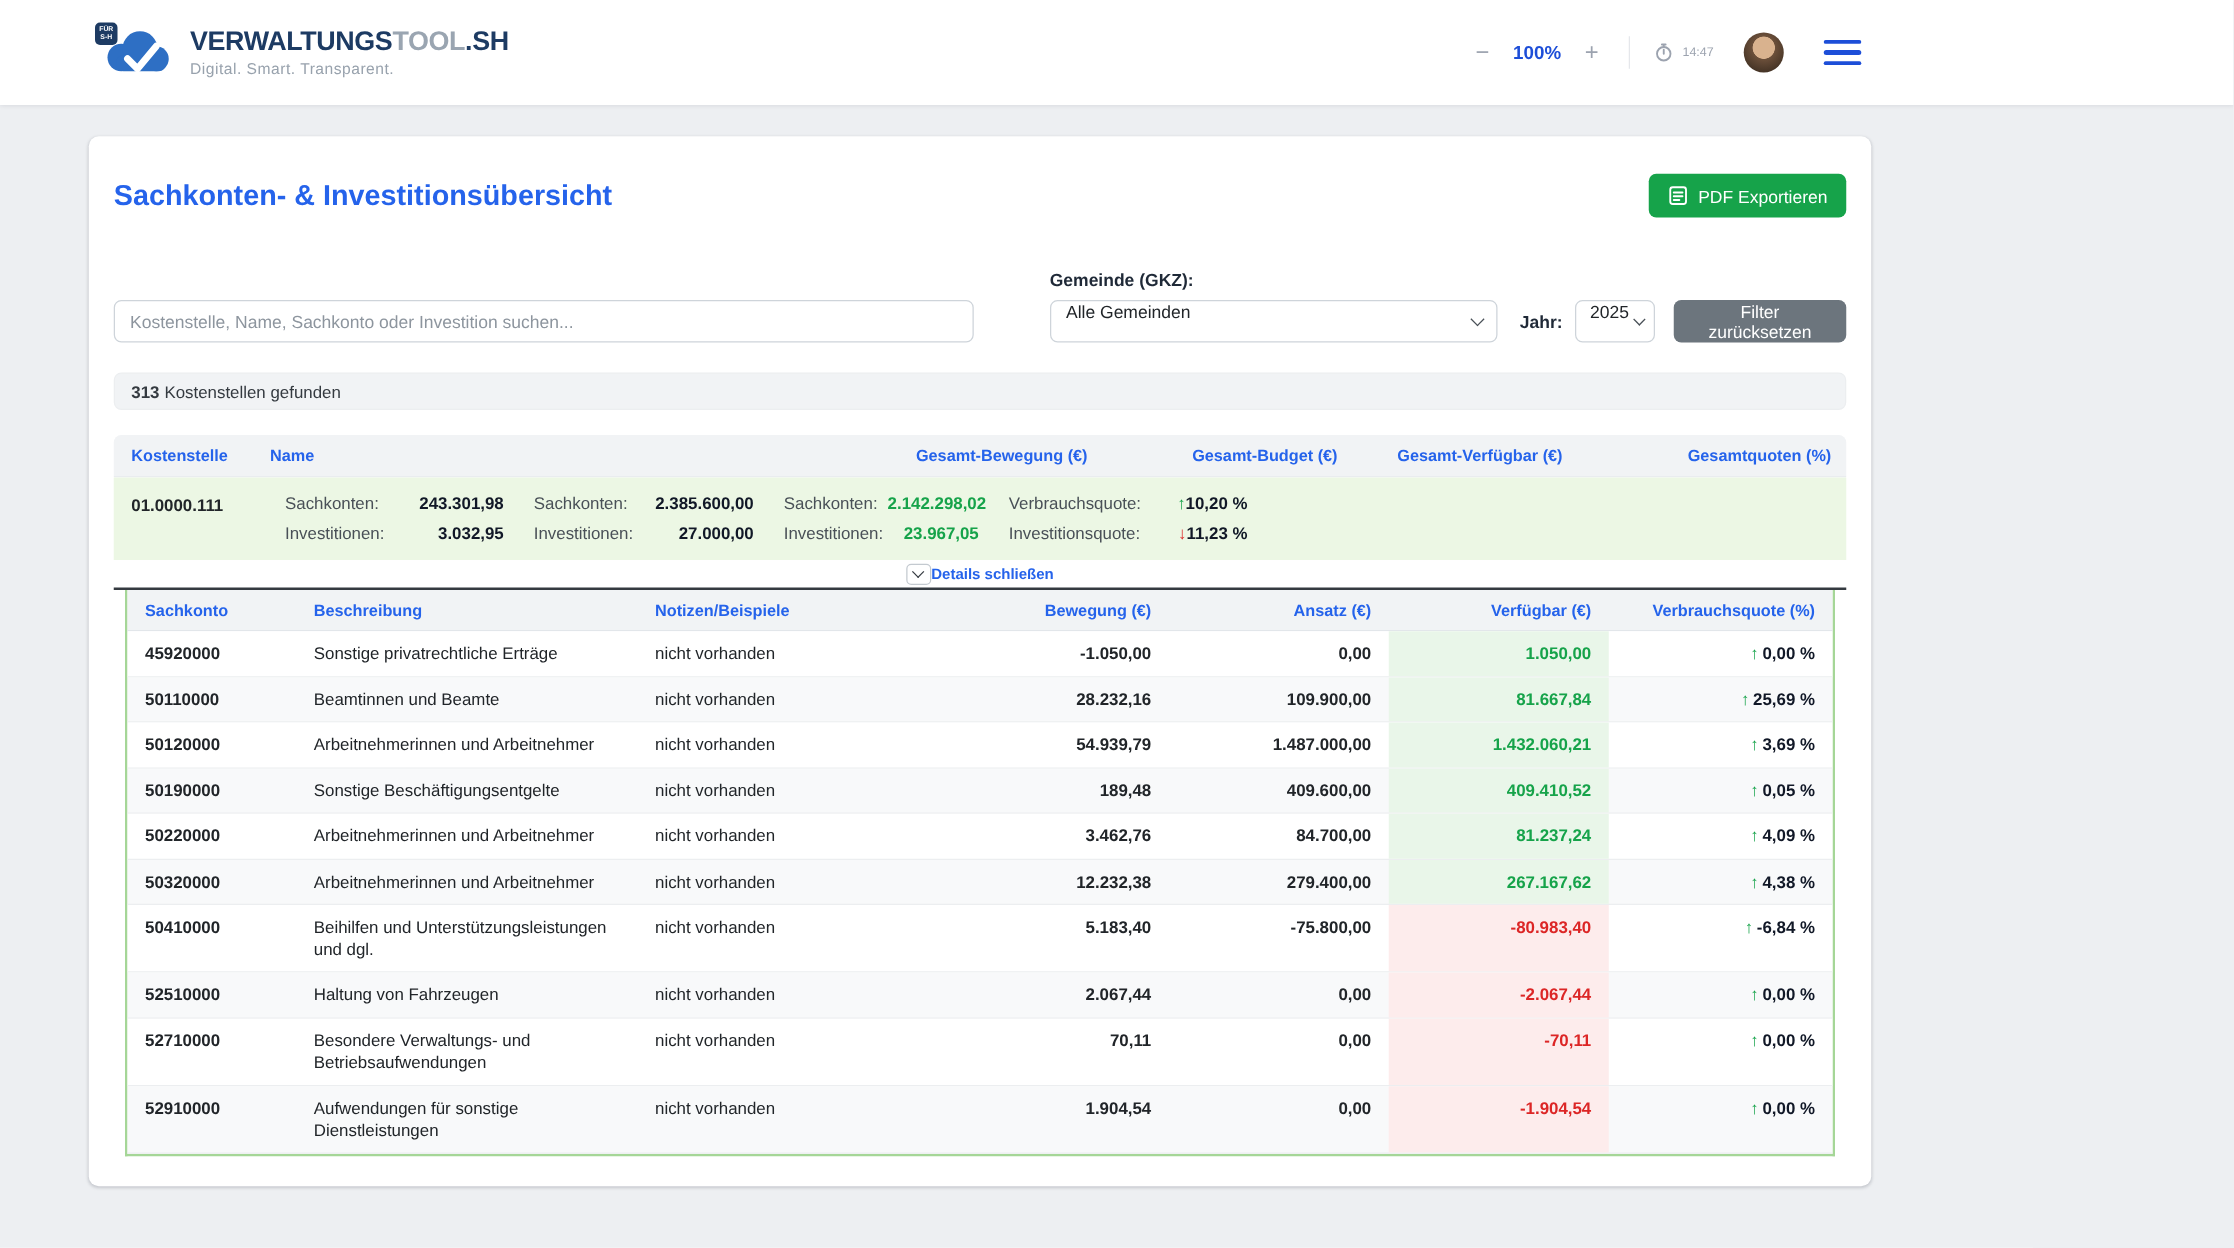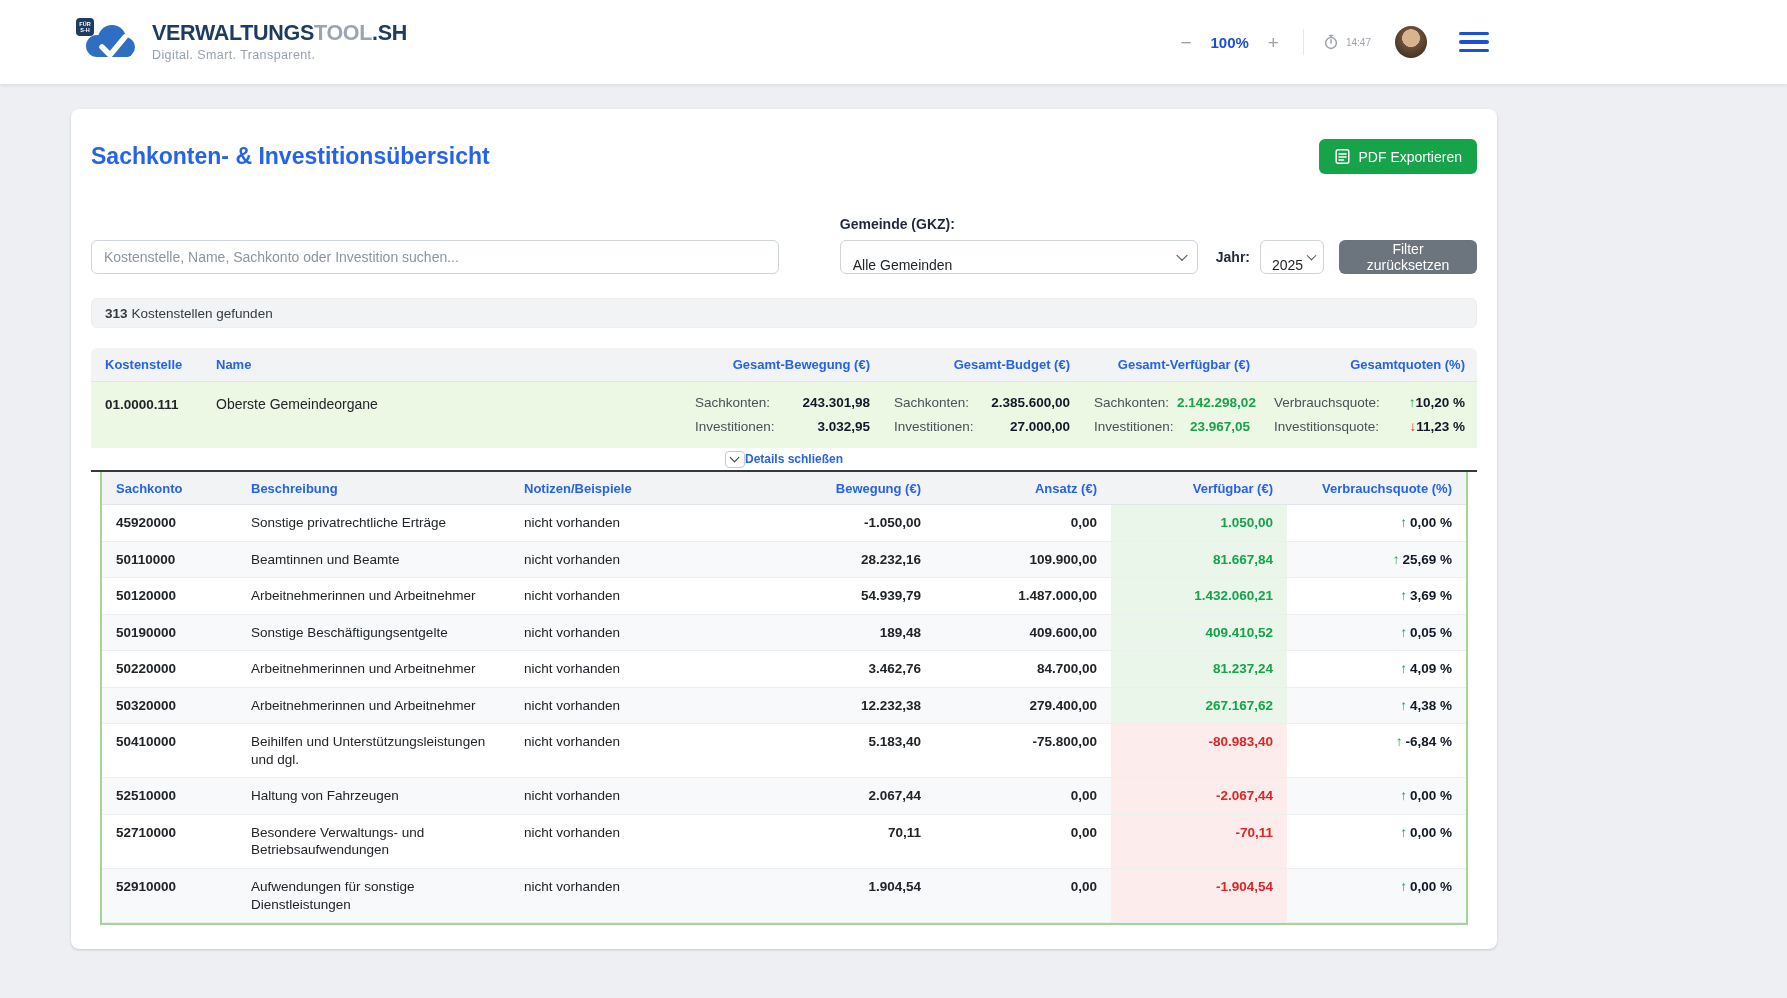--- a/index.html
+++ b/index.html
@@ -36,21 +36,21 @@
                 height:35px; padding:0 15px; font-size:14px; font-family:inherit; cursor:pointer; }
 
   
   .filters { display:flex; align-items:flex-end; gap:15px; margin-top:42px; }
   .search-input { width:746px; height:34px; box-sizing:border-box; border:1px solid #ced4da; border-radius:6px;
                   padding:0 12px; font-size:14px; font-family:inherit; color:#212529; outline:none; }
   .search-input::placeholder { color:#8d959e; }
   .fgroup { display:flex; flex-direction:column;margin-left:46px; }
   .flabel { font-size:14px; font-weight:700; color:#1f2937; margin-bottom:8px; }
   .select { position:relative; height:34px; box-sizing:border-box; border:1px solid #ced4da; border-radius:6px; background:#fff;
-            display:flex; align-items:flex-end; padding:0 30px 0 12px; font-size:14px; color:#212529; cursor:pointer; }
+            display:flex; align-items:flex-start; padding:0 30px 0 12px; font-size:14px; color:#212529; cursor:pointer; }
   .select.gemeinde { width:358px; }
   .select.jahr { width:64px; padding:0 24px 0 11px; }
   .chev { position:absolute; right:11px; top:50%; width:7px; height:7px; border-right:1.8px solid #495057; border-bottom:1.8px solid #495057;
           transform:translateY(-70%) rotate(45deg); }
   .select.jahr .chev { right:8px; width:6px; height:6px; }
   .jahr-wrap { display:flex; align-items:center; gap:10px; margin-left:3px; height:34px; }
   .jahr-wrap .flabel { margin-bottom:0; }
   .reset-btn { height:34px; background:#6c757d; color:#fff; border:none; border-radius:6px; padding:0 15px;
                font-size:14px; font-family:inherit; cursor:pointer; }
 
@@ -205,21 +205,20 @@
           <div class="mh c1">Kostenstelle</div>
           <div class="mh c2">Name</div>
           <div class="mh c3 num">Gesamt-Bewegung (€)</div>
           <div class="mh c4 num">Gesamt-Budget (€)</div>
           <div class="mh c5 num">Gesamt-Verfügbar (€)</div>
           <div class="mh c6 num">Gesamtquoten (%)</div>
         </div>
 
         <div class="mrow">
           <div class="c1 ks">01.0000.111</div>
-          <div class="c2 nm">Oberste Gemeindeorgane</div>
           <div class="c3 pair">
             <div class="pline">
               <span class="plabel">Sachkonten:</span>
               <span class="pval">243.301,98</span>
             </div>
             <div class="pline">
               <span class="plabel">Investitionen:</span>
               <span class="pval">3.032,95</span>
             </div>
           </div>

